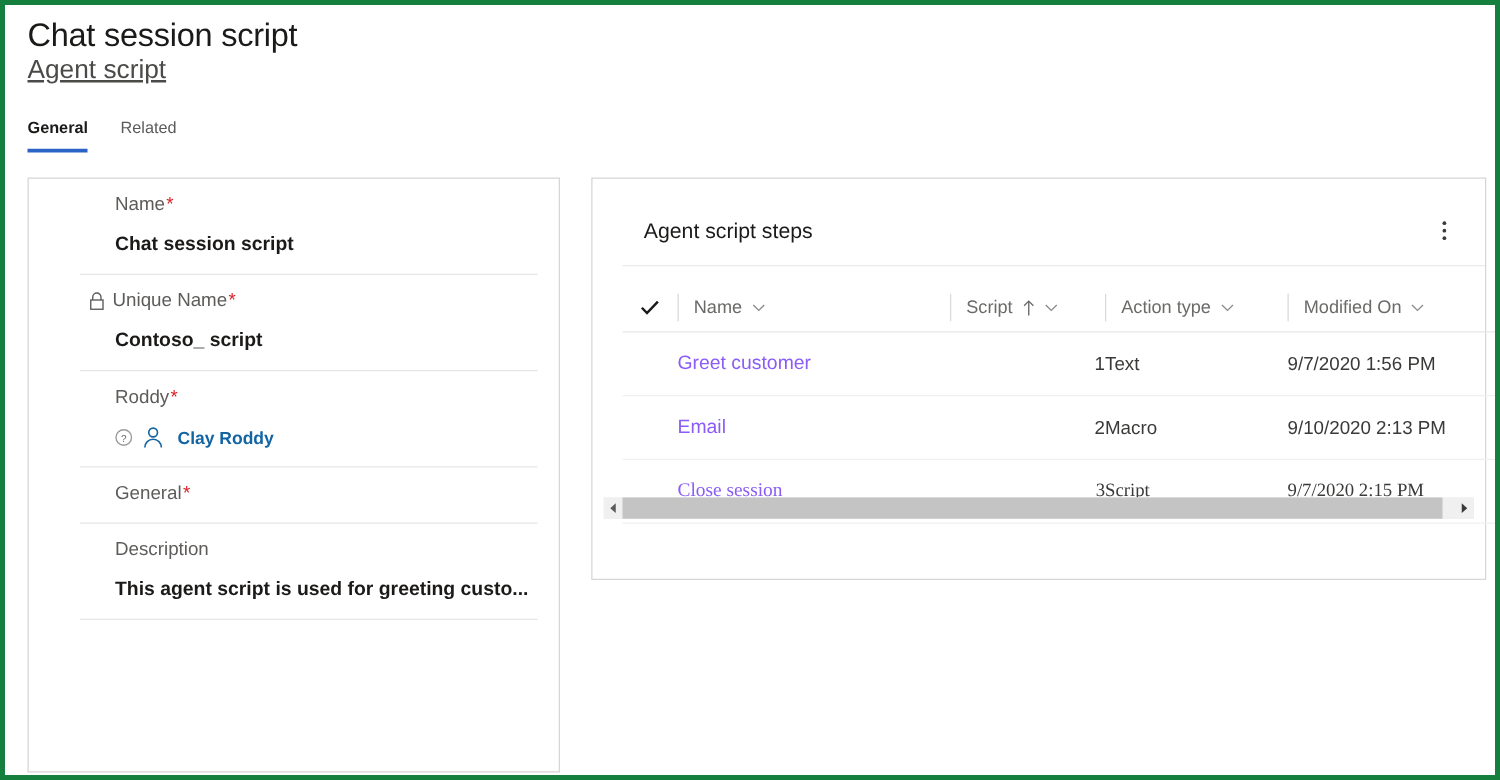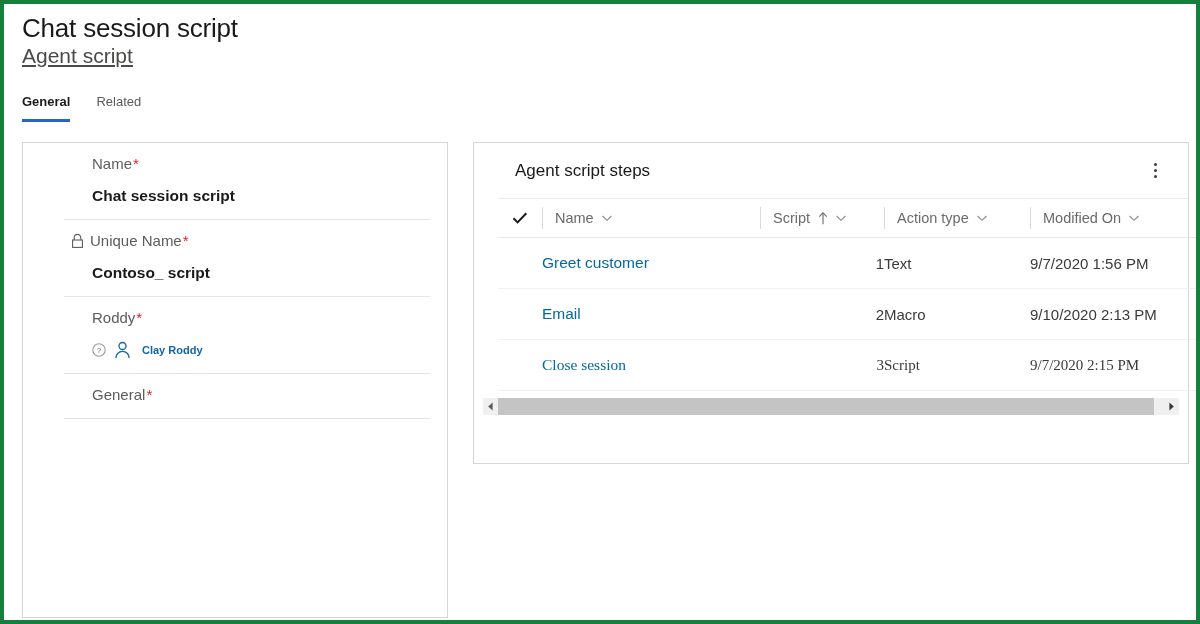--- a/index.html
+++ b/index.html
@@ -156,36 +156,36 @@
   }
   .owner-status svg { display: block; }
   .owner-avatar {
     width: 17px;
     height: 18px;
     flex: 0 0 auto;
     margin-right: 11px;
   }
   .owner-avatar svg { display: block; }
   .owner-name {
-    font-size: 11px;
+    font-size: 14px;
     color: #1264a3;
     font-weight: 700;
     cursor: pointer;
     white-space: nowrap;
   }
 
   
   .grid-title-row {
     position: relative;
     height: 55px;
     display: flex;
     align-items: center;
     padding: 0 17px;
     border-bottom: 1px solid #eaeaea;
-    margin: 0 0px;
+    margin: 14px 0px;
   }
   .grid-title {
     font-size: 17px;
     color: #1b1a19;
     line-height: 24px;
   }
   .kebab {
     position: absolute;
     right: 22px;
     top: 50%;
@@ -260,21 +260,21 @@
     color: #3b3a39;
     height: 50px;
     padding: 0;
     vertical-align: middle;
     border-bottom: 1px solid #f0f0f0;
     white-space: nowrap;
   }
   tr.grid-row:last-child td { border-bottom: 1px solid #f0f0f0; font-family: Liberation Serif, serif; }
   td.cell-name { padding-left: 12px; }
   td.cell-name a {
-    color: #0369a1;
+    color: #8b5cf6;
     text-decoration: none;
     cursor: pointer;
     font-size: 15.5px;
   }
   td.cell-order {
     text-align: right;
     padding-right: 14px;
     color: #3b3a39;
   }
   td.cell-action { padding-left: 12px; }
@@ -382,20 +382,26 @@
       </div>
     </div>
 
     <div class="field">
       <div class="field-label">
         <span>General</span>
           <span class="req">*</span>
       </div>
     </div>
 
+    <div class="field">
+      <div class="field-label">
+        <span>Description</span>
+      </div>
+      <div class="field-value">This agent script is used for greeting custo...</div>
+    </div>
 
   </div>
 
   <div class="card" id="grid-card">
 
     <div class="grid-title-row">
       <span class="grid-title">Agent script steps</span>
       <span class="kebab">
         <i></i>
           <i></i>

